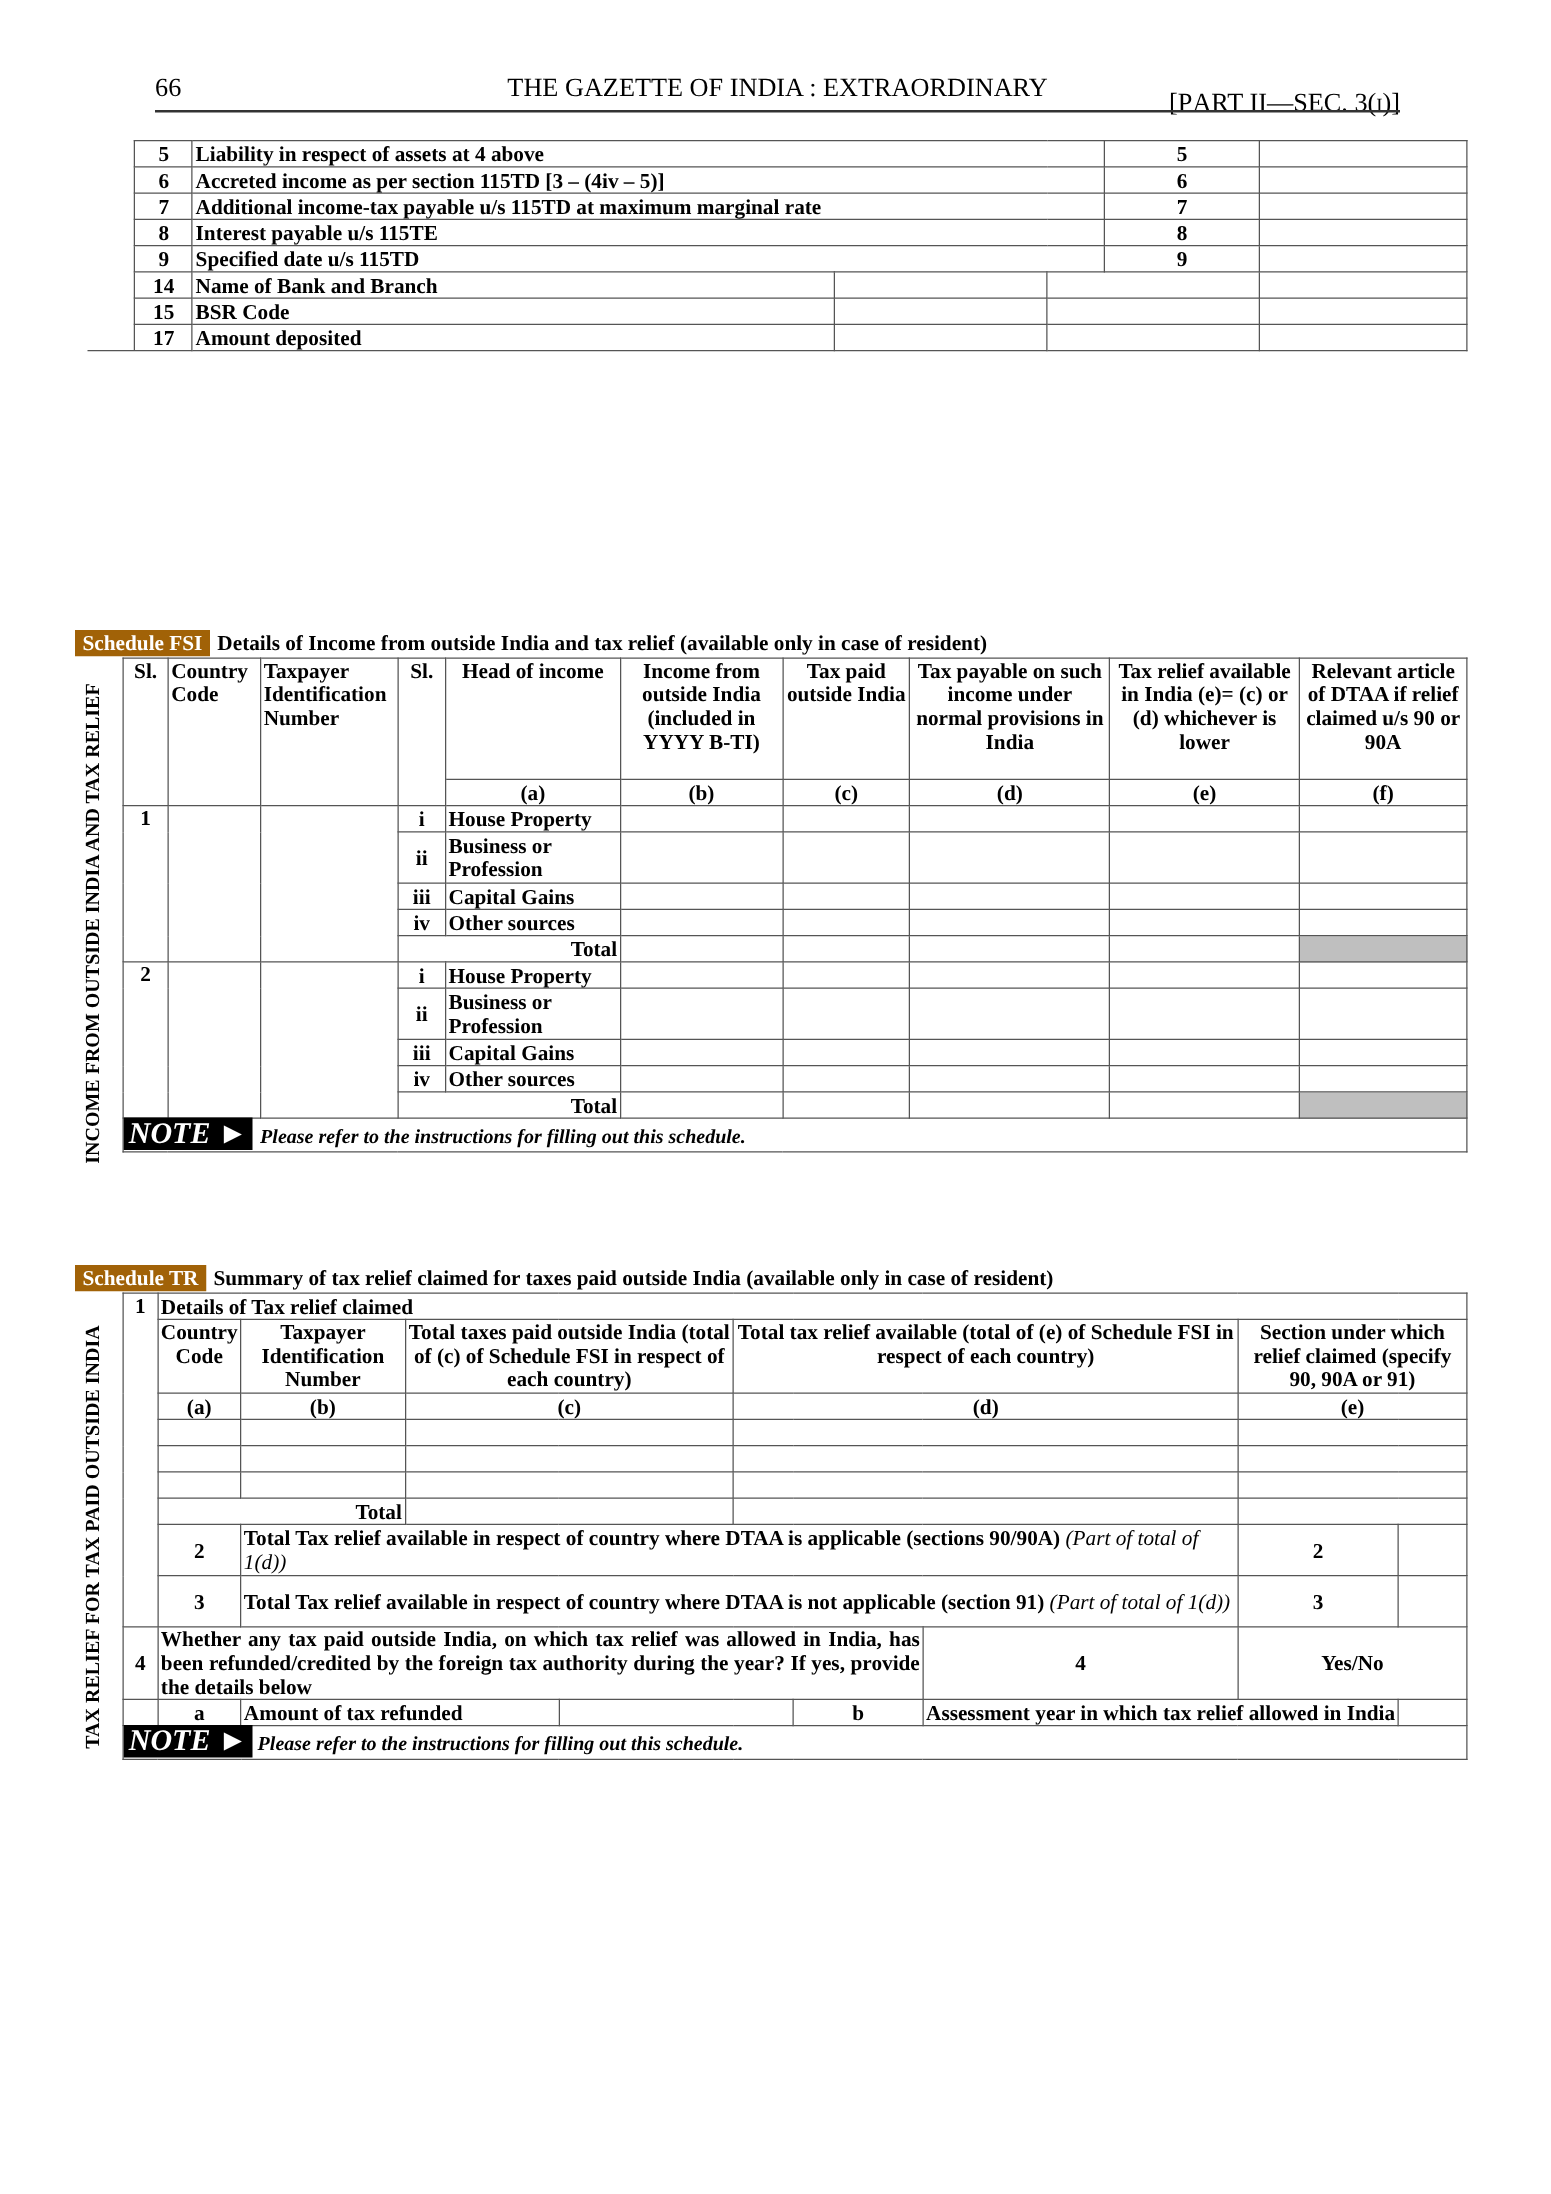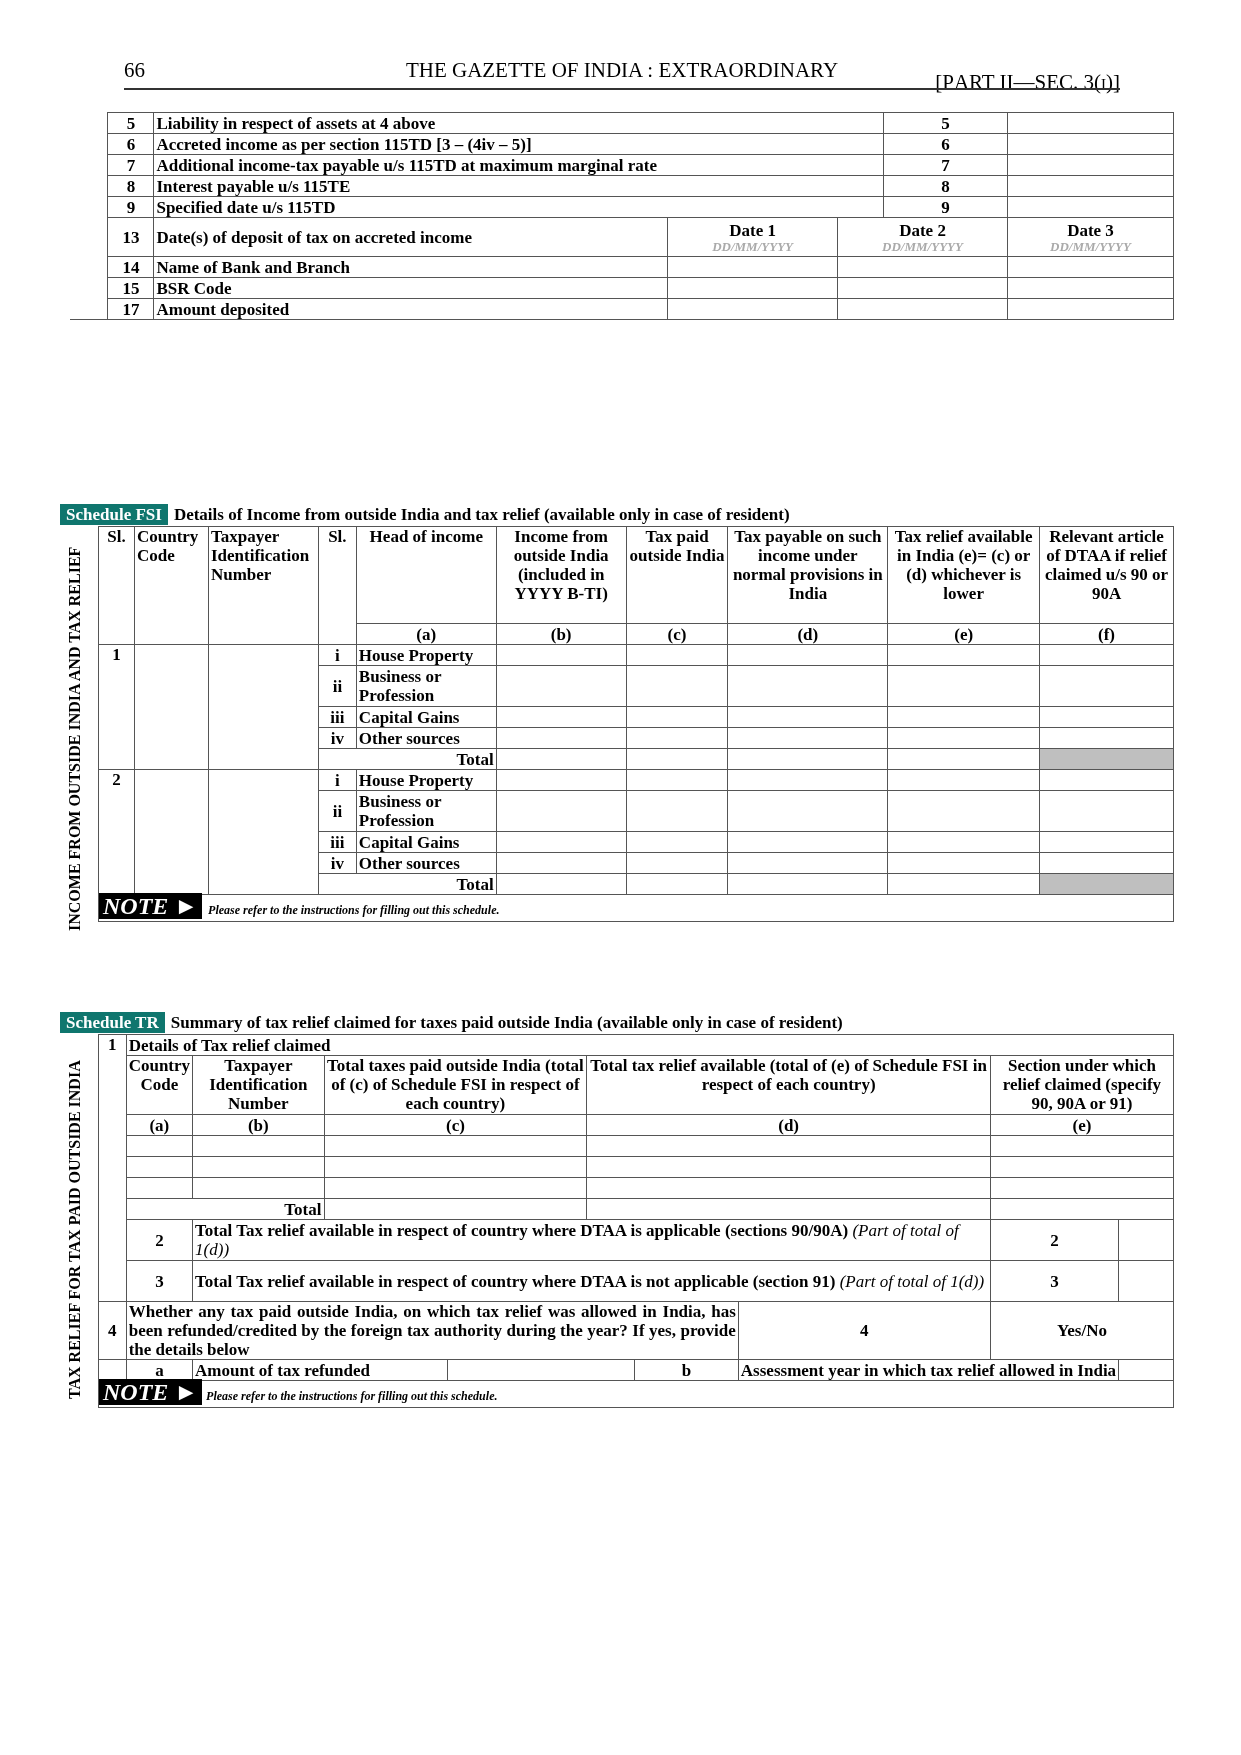--- a/index.html
+++ b/index.html
@@ -16,24 +16,24 @@
   .r { text-align:right; }
   .i { font-style:italic; font-weight:normal; }
   .ph { color:#aaa; font-style:italic; font-size:13px; font-weight:bold; line-height:14px; display:block; }
   .grey { background:#bfbfbf; }
   .nob { border:none; }
   
   #t1 { left:70px; top:112px; width:1104px; }
   #t1 td { height:20px; }
   
   .sched { position:absolute; font-size:17px; font-weight:bold; white-space:nowrap; }
-  .sched .tag { background:#0f766e; color:#fff; padding:1px 6px; margin-right:6px; }
+  .sched .tag { background:#a16207; color:#fff; padding:1px 6px; margin-right:6px; }
   .vert { position:absolute; writing-mode:vertical-rl; transform:rotate(180deg); font-weight:bold; font-size:16px; white-space:nowrap; text-align:center; }
   .note { background:#000; color:#fff; font-style:italic; font-size:24px; font-weight:bold; padding:0 4px; }
-  .notetxt { font-style:italic; font-size:12px; font-weight:bold; }
+  .notetxt { font-style:italic; font-size:16px; font-weight:bold; }
   #fsi { left:98px; top:526px; width:1076px; }
   #fsi td { height:20px; }
   #tr { left:98px; top:1034px; width:1076px; }
   #tr td { height:20px; }
 </style>
 </head>
 <body>
 
 <div class="hdr">
   <span class="pg">66</span>
@@ -80,37 +80,20 @@
         <td colspan="3">Interest payable u/s 115TE</td>
         <td class="c">8</td>
         <td colspan="2"></td>
       </tr>
       <tr>
         <td class="nob"></td>
         <td class="c">9</td>
         <td colspan="3">Specified date u/s 115TD</td>
         <td class="c">9</td>
         <td colspan="2"></td>
-      </tr>
-      <tr>
-        <td class="nob"></td>
-        <td class="c" style="height:38px">13</td>
-        <td>Date(s) of deposit of tax on accreted income</td>
-        <td class="c" colspan="1">
-          <span style="display: block;">Date 1</span>
-          <span class="ph">DD/MM/YYYY</span>
-        </td>
-        <td class="c" colspan="2">
-          <span style="display: block;">Date 2</span>
-          <span class="ph">DD/MM/YYYY</span>
-        </td>
-        <td class="c" colspan="2">
-          <span style="display: block;">Date 3</span>
-          <span class="ph">DD/MM/YYYY</span>
-        </td>
       </tr>
       <tr>
         <td class="nob"></td>
         <td class="c">14</td>
         <td>Name of Bank and Branch</td>
         <td></td>
         <td colspan="2"></td>
         <td colspan="2"></td>
       </tr>
       <tr>

